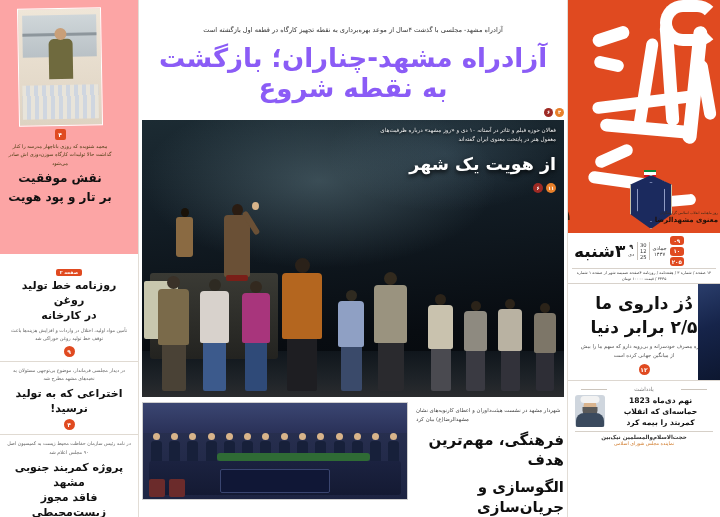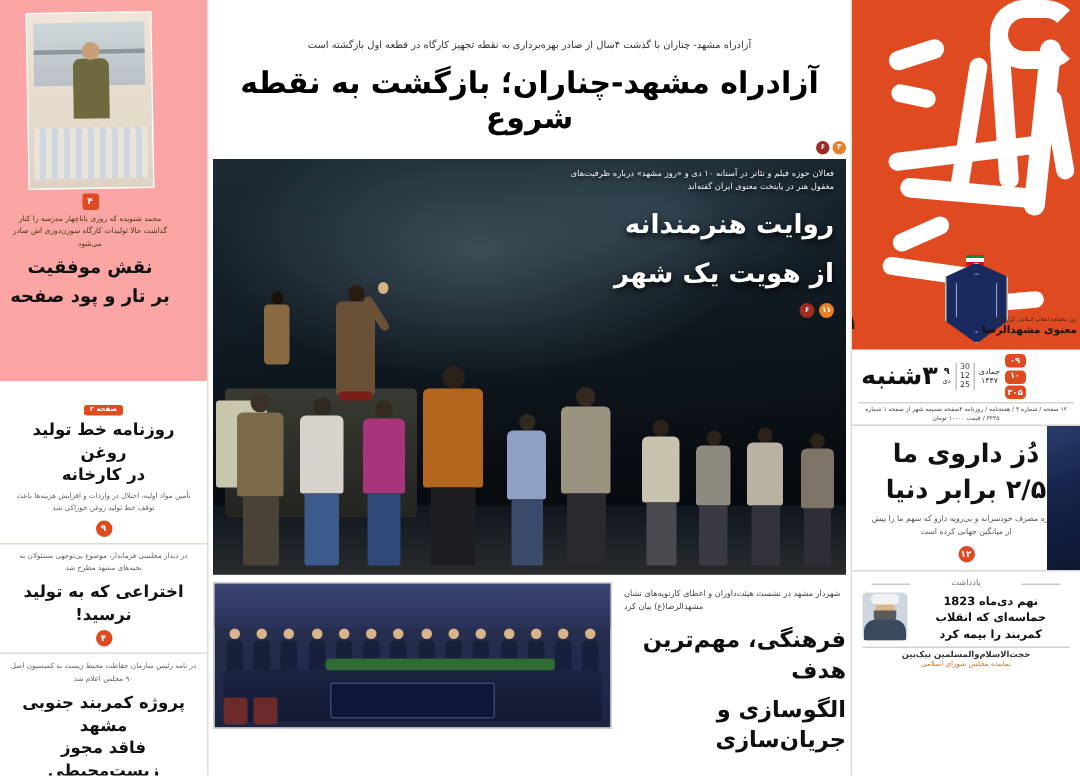--- a/index.html
+++ b/index.html
@@ -302,23 +302,23 @@
   .kicker-line {
     text-align: center;
     font-size: 6.6px;
     color: #333;
     padding: 26px 12px 0 12px;
     line-height: 1.5;
   }
 
   .main-headline {
     text-align: center;
-    font-size: 20px;
-    font-weight: bold;
-    color: #000000;
+    font-size: 26px;
+    font-weight: bold;
+    color: #8b5cf6;
     padding: 8px 6px 0 6px;
     letter-spacing: -0.3px;
     line-height: 1.15;
   }
 
   .headline-dots {
     display: flex;
     flex-direction: row;
     gap: 2px;
     padding: 4px 0 3px 0;
@@ -540,21 +540,21 @@
 
     <div class="yellow-block">
       <div class="yb-photo">
         <div class="ybp-shelf"></div>
         <div class="ybp-man"></div>
         <div class="ybp-fabric"></div>
       </div>
       <div class="yb-badge">۴</div>
       <div class="yb-kicker">محمد شنویده که روزی باناچهار مدرسه را کنار گذاشت حالا تولیدات کارگاه سوزن‌دوزی اش صادر می‌شود</div>
       <div class="yb-title">نقش موفقیت</div>
-      <div class="yb-title">بر تار و پود صفحه</div>
+      <div class="yb-title">بر تار و پود هویت</div>
     </div>
 
     <div class="sb-item">
       <div class="sb-tag">صفحه ۲</div>
       <div class="sb-title">روزنامه خط تولید روغن</div>
       <div class="sb-title">در کارخانه</div>
       <div class="sb-kicker">تأمین مواد اولیه، اختلال در واردات و افزایش هزینه‌ها باعث توقف خط تولید روغن خوراکی شد</div>
       <div class="sb-badge">۹</div>
     </div>
 
@@ -576,21 +576,21 @@
       <div class="sb-title">روز پیروزی مشهد</div>
 
     </div>
 
   </div>
 
   <div class="vsep-left"></div>
 
   <div id="center-column">
 
-    <div class="kicker-line">آزادراه مشهد- چناران با گذشت ۴سال از صادر بهره‌برداری به نقطه تجهیز کارگاه در قطعه اول بازگشته است</div>
+    <div class="kicker-line">آزادراه مشهد- مجلسی با گذشت ۴سال از موعد بهره‌برداری به نقطه تجهیز کارگاه در قطعه اول بازگشته است</div>
 
     <div class="main-headline">آزادراه مشهد-چناران؛ بازگشت به نقطه شروع</div>
 
     <div class="headline-dots">
       <div class="hdot orange">۳</div>
       <div class="hdot red">۶</div>
     </div>
 
     <div class="hero">
       <div class="hero-sky"></div>
@@ -657,21 +657,20 @@
         </div>
         <div class="person" style="left:392px;">
           <div class="h" style="width:10px;height:10px;background:#2b2319;"></div>
           <div class="t" style="width:22px;height:40px;background:#7d7668;"></div>
           <div class="l" style="width:18px;height:38px;background:#2e2e36;"></div>
         </div>
       </div>
 
       <div class="hero-overlay">
         <div class="hero-kicker">فعالان حوزه فیلم و تئاتر در آستانه ۱۰ دی و «روز مشهد» درباره ظرفیت‌های مغفول هنر در پایتخت معنوی ایران گفته‌اند</div>
-        <div class="hero-title">روایت هنرمندانه</div>
         <div class="hero-title">از هویت یک شهر</div>
         <div class="hero-dots">
           <div class="hdot orange">۱۱</div>
           <div class="hdot red">۶</div>
         </div>
       </div>
     </div>
 
     <div class="bottom-story">
       <div class="bs-text">

